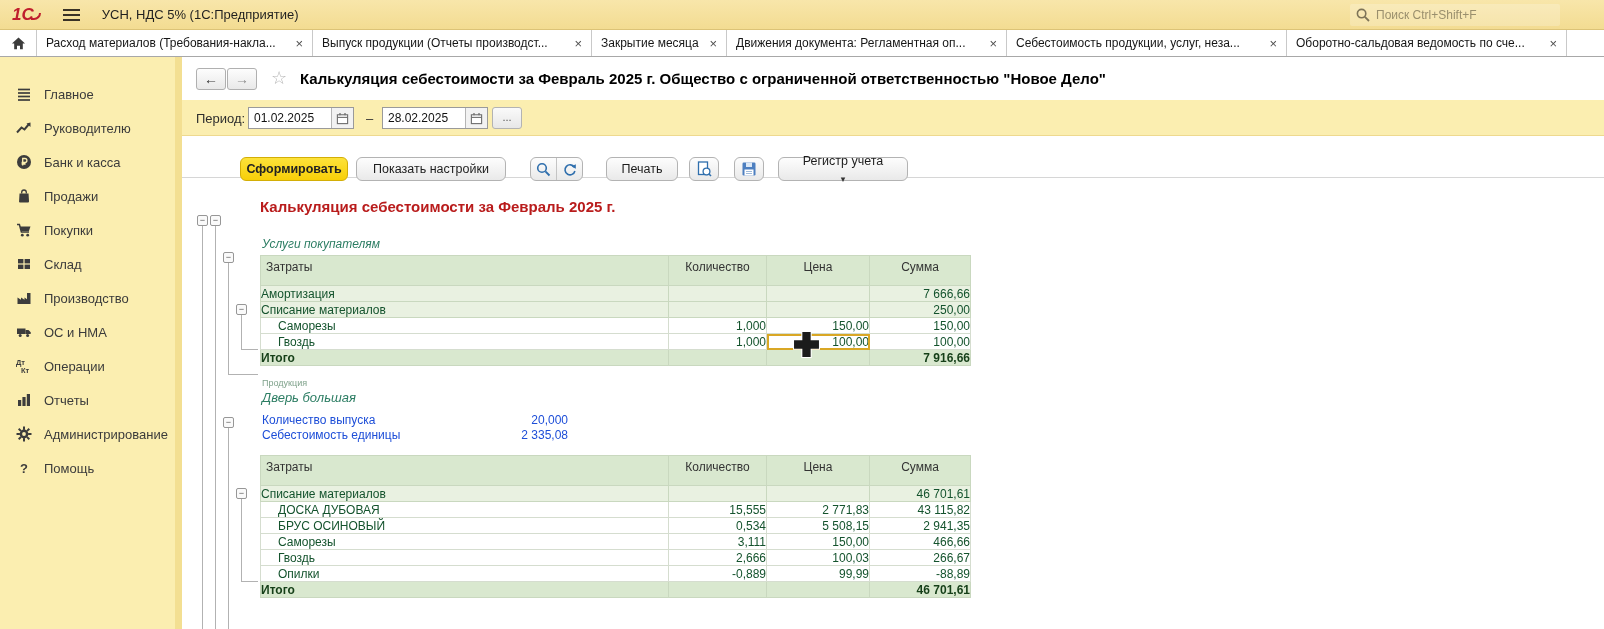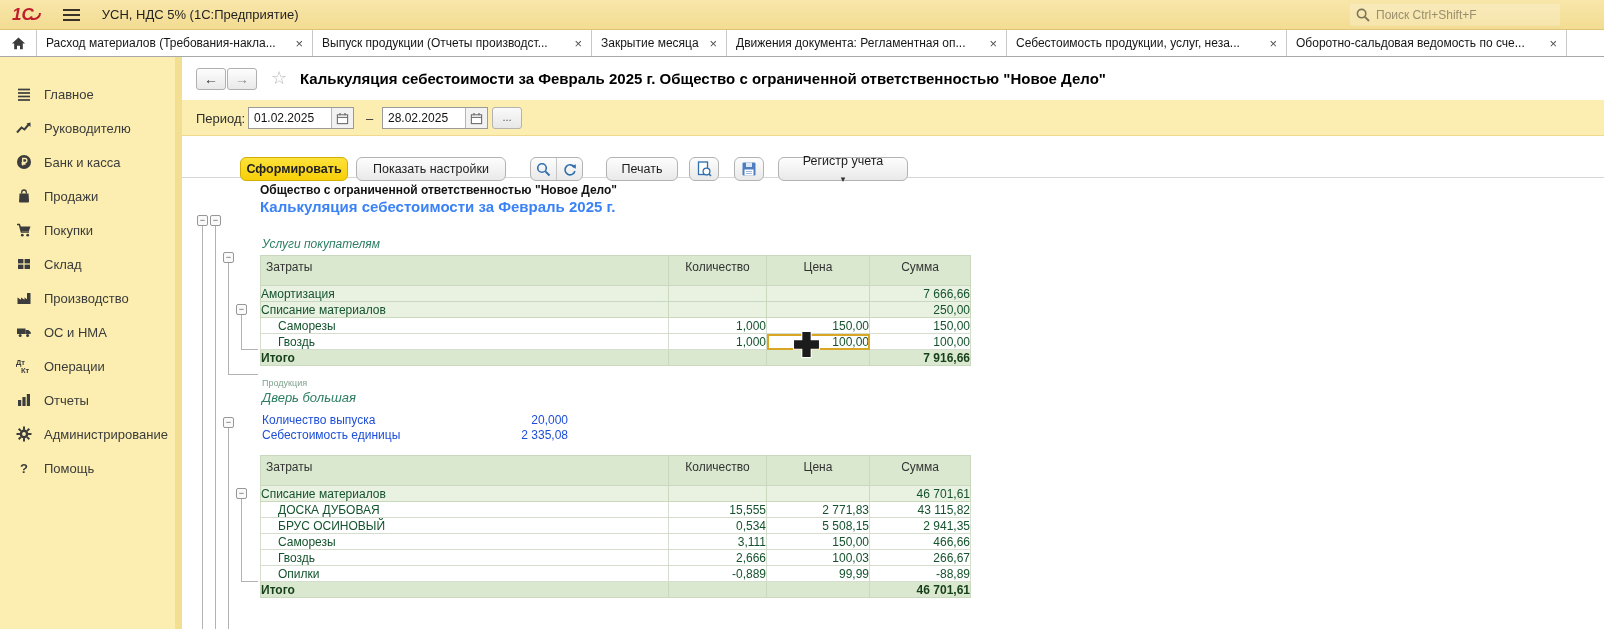--- a/index.html
+++ b/index.html
@@ -81,21 +81,21 @@
   .btn-preview { left:463px; width:30px; padding:0; }
   .btn-save { left:508px; width:30px; padding:0; }
   .btn-register { left:552px; width:130px; gap:6px;flex-direction:column; }
   .caret { font-size:9px; color:#333; }
   .vline { position:absolute; width:1px; background:#b2b2b2; }
   .hline { position:absolute; height:1px; background:#b2b2b2; }
   .mbox { position:absolute; width:11px; height:11px; background:#fafafa; border:1px solid #979797;
           border-radius:2px; font-size:9px; line-height:9px; text-align:center; color:#555; cursor:pointer; }
 
   .rpt-org { position:absolute; left:260px; top:183px; font-size:12px; font-weight:bold; color:#111; }
-  .rpt-title { position:absolute; left:260px; top:198px; font-size:15px; font-weight:bold; color:#3b82f6; }
+  .rpt-title { position:absolute; left:260px; top:198px; font-size:15px; font-weight:bold; color:#b91c1c; }
   .grp-name { position:absolute; font-style:italic; color:#2c7d63; }
   .g1 { left:262px; top:237px; font-size:12px; }
   .prod-kind { position:absolute; left:262px; top:378px; font-size:9px; color:#7fa28b; }
   .g2 { left:262px; top:390px; font-size:13px; }
   .stat { position:absolute; left:262px; width:306px; height:15px; display:flex; font-size:12px; color:#1d4ed8; }
   .stat .sl { flex:1; } .stat .sv { text-align:right; }
   .st1 { top:413px; } .st2 { top:428px; }
 
   table.rpt { position:absolute; left:260px; border-collapse:collapse; table-layout:fixed; }
   .tb1 { top:255px; } .tb2 { top:455px; }
@@ -385,21 +385,20 @@
   <div class="hline" style="left:241px; top:349px; width:17px;"></div>
   <div class="vline" style="left:241px; top:499px; height:82px;"></div>
   <div class="hline" style="left:241px; top:581px; width:17px;"></div>
   <div class="mbox" style="left:197px; top:215px;">−</div>
   <div class="mbox" style="left:210px; top:215px;">−</div>
   <div class="mbox" style="left:223px; top:252px;">−</div>
   <div class="mbox" style="left:236px; top:304px;">−</div>
   <div class="mbox" style="left:223px; top:417px;">−</div>
   <div class="mbox" style="left:236px; top:488px;">−</div>
 
-  <div class="rpt-org">Общество с ограниченной ответственностью "Новое Дело"</div>
   <div class="rpt-title">Калькуляция себестоимости за Февраль 2025 г.</div>
 
   <div class="grp-name g1">Услуги покупателям</div>
 
   <table class="rpt tb1">
     <colgroup>
         <col style="width:408px">
         <col style="width:98px">
         <col style="width:103px">
         <col style="width:101px">

